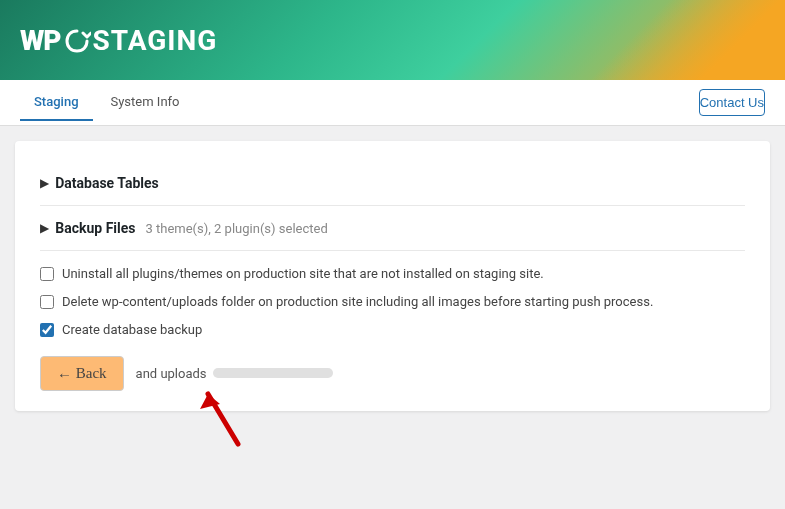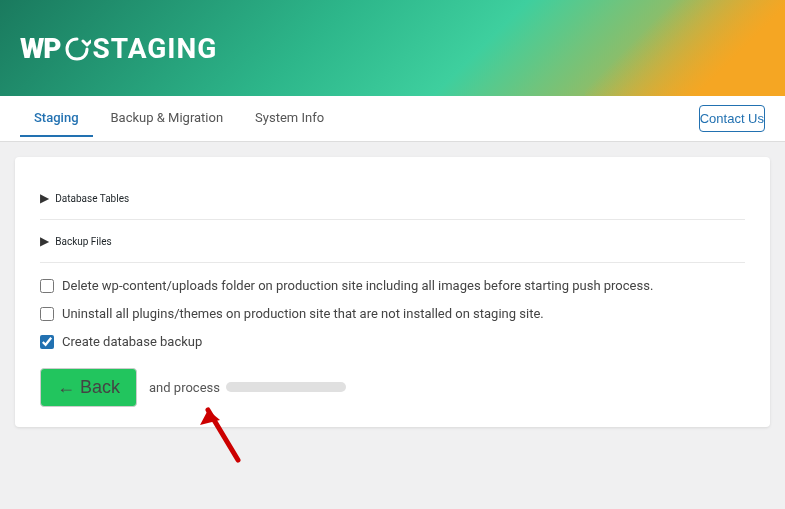--- a/index.html
+++ b/index.html
@@ -1,20 +1,20 @@
 <!DOCTYPE html>
 <html><head>
   <meta charset="utf-8">
   <style>
     * { box-sizing: border-box; margin: 0; padding: 0; }
     body { font-family: -apple-system, BlinkMacSystemFont, 'Segoe UI', Roboto, sans-serif; background: #f0f0f1; width: 785px; height: 509px; overflow: hidden; }
 
     .header {
       position: relative;
-      height: 96px;
+      height: 80px;
       background: linear-gradient(135deg, #1a7a5e 0%, #2db68a 40%, #3ecf9e 60%, #f5a623 100%);
       display: flex;
       align-items: center;
       padding: 0 20px;
       overflow: hidden;
     }
 
     .header::after {
       content: '';
       position: absolute;
@@ -110,22 +110,22 @@
     }
 
     .section-arrow {
       font-size: 12px;
       color: #333;
       margin-right: 6px;
       cursor: pointer;
     }
 
     .section-title {
-      font-weight: 400;
-      font-size: 10px;
+      font-weight: 700;
+      font-size: 14px;
       color: #1d2327;
       margin-right: 10px;
     }
 
     .section-subtitle {
       font-size: 13px;
       color: #888;
     }
 
     .checkbox-section {
@@ -161,24 +161,25 @@
       position: relative;
     }
 
     .btn-back {
       display: flex;
       align-items: center;
       gap: 5px;
       padding: 8px 16px;
       border: 1px solid #ccc;
       border-radius: 4px;
-      background: #22c55e;
+      background: #fdba74;
       color: #444;
-      font-size: 18px;
-      cursor: pointer;
+      font-size: 15px;
+      cursor: pointer;
+      font-family: Liberation Serif, serif;
     }
 
     .btn-confirm {
       padding: 10px 22px;
       background: #2271b1;
       color: white;
       border: none;
       border-radius: 4px;
       font-size: 15px;
       font-weight: 600;
@@ -223,56 +224,56 @@
     <svg class="logo-icon" viewBox="0 0 28 28" fill="none">
       <path d="M14 4 C8 4 4 8 4 14 C4 20 8 24 14 24 C20 24 24 20 24 14" stroke="white" stroke-width="3" stroke-linecap="round" fill="none"></path>
       <polyline points="20,6 24,10 28,6" fill="none" stroke="white" stroke-width="3" stroke-linecap="round" stroke-linejoin="round"></polyline>
     </svg>
     <span class="logo-staging">STAGING</span>
   </div>
 </div>
 
 <div class="nav-bar">
   <a class="nav-item active">Staging</a>
-  <a class="nav-item">Backup &amp; Migration</a>
   <a class="nav-item">System Info</a>
   <button class="nav-contact">Contact Us</button>
 </div>
 
 <div class="main-content">
 
   <div class="section-row">
     <span class="section-arrow">▶</span>
     <span class="section-title">Database Tables</span>
   </div>
 
   <div class="section-row">
     <span class="section-arrow">▶</span>
     <span class="section-title">Backup Files</span>
+    <span class="section-subtitle">3 theme(s), 2 plugin(s) selected</span>
   </div>
 
   <div class="checkbox-section">
     <div class="checkbox-row">
       <input type="checkbox" style="">
-      <span class="checkbox-label">Delete wp-content/uploads folder on production site including all images before starting push process.</span>
+      <span class="checkbox-label">Uninstall all plugins/themes on production site that are not installed on staging site.</span>
     </div>
     <div class="checkbox-row">
       <input type="checkbox" style="">
-      <span class="checkbox-label">Uninstall all plugins/themes on production site that are not installed on staging site.</span>
+      <span class="checkbox-label">Delete wp-content/uploads folder on production site including all images before starting push process.</span>
     </div>
     <div class="checkbox-row">
       <input type="checkbox" checked="" style="">
       <span class="checkbox-label">Create database backup</span>
     </div>
   </div>
 
   <div class="button-row">
     <button class="btn-back">← Back</button>
     <div class="transfer-bar">
-      <span>and process</span>
+      <span>and uploads</span>
       <div class="progress-bg">
         <div class="progress-fill"></div>
       </div>
     </div>
 
     <div class="arrow-container">
       <svg width="60" height="70" viewBox="0 0 60 70">
 
         <line x1="40" y1="65" x2="10" y2="15" stroke="#cc0000" stroke-width="5" stroke-linecap="round"></line>
         <polygon points="10,15 2,30 22,25" fill="#cc0000"></polygon>

